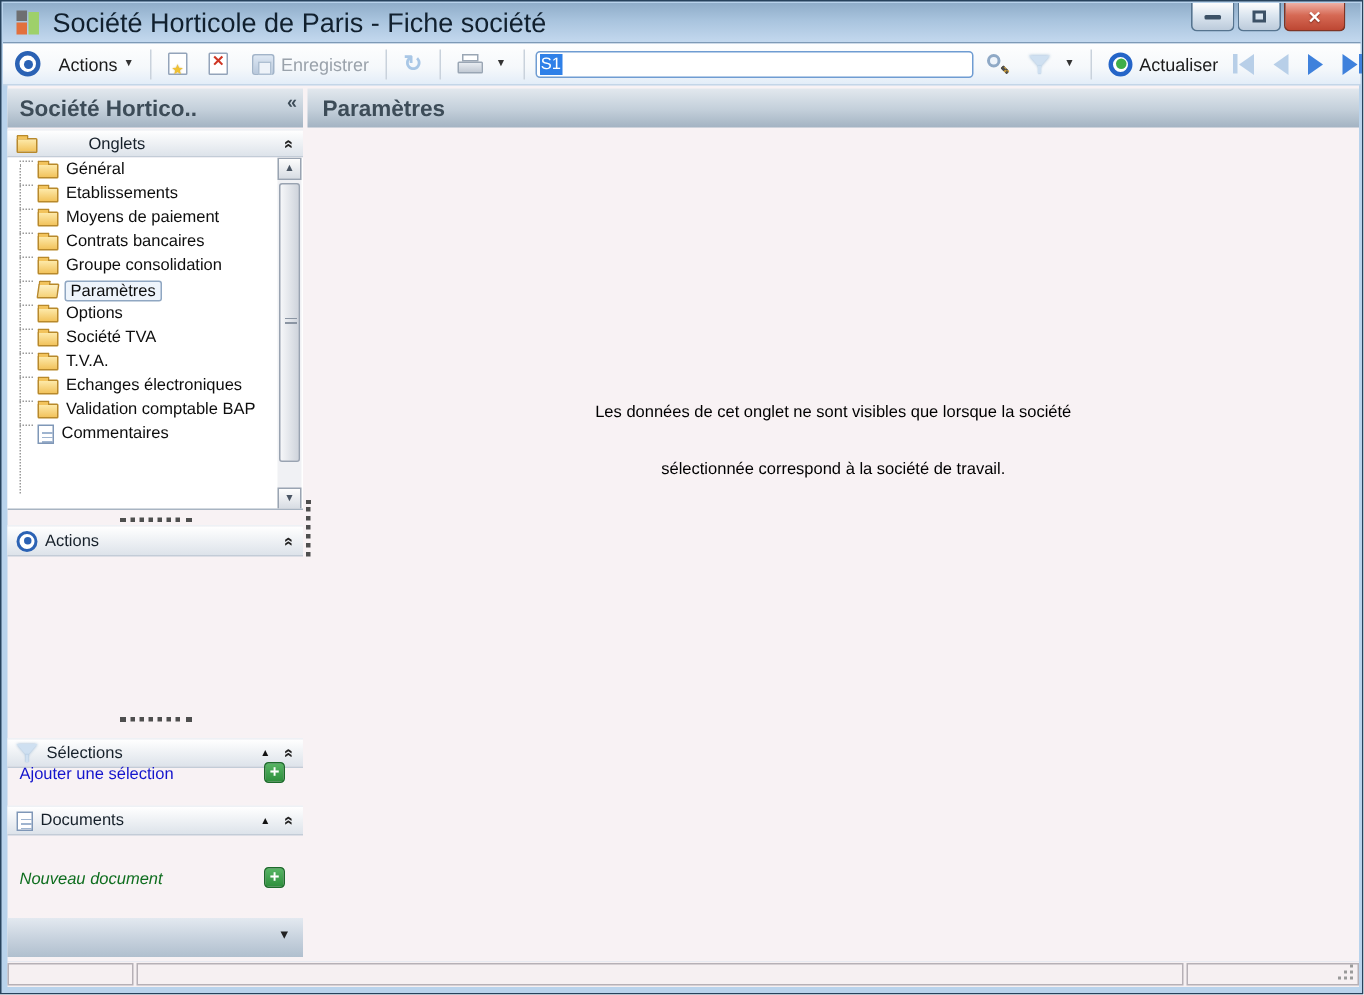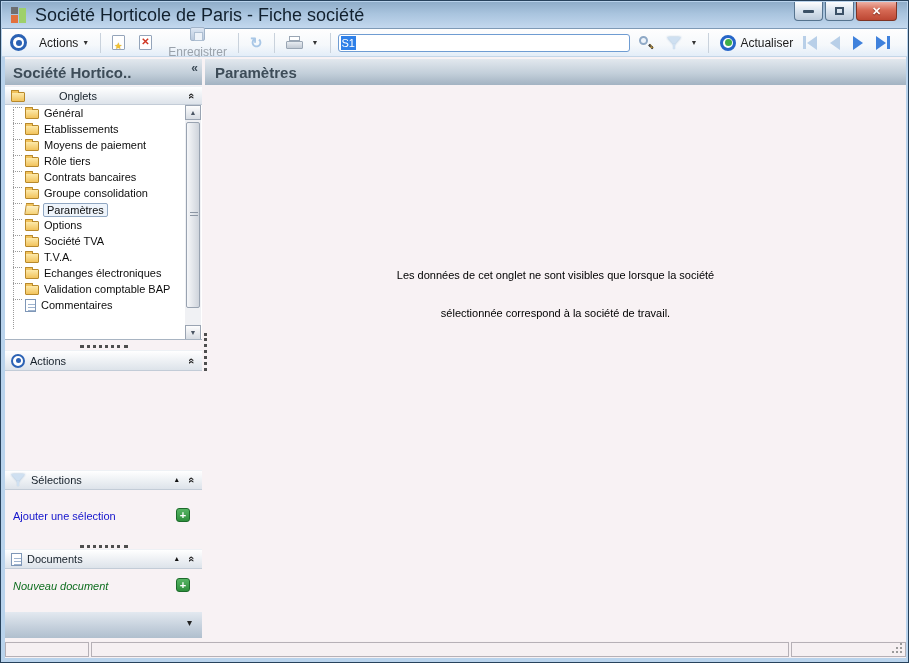--- a/index.html
+++ b/index.html
@@ -166,21 +166,21 @@
     <div class="tbtn">
       <span class="page">
           <span class="star">★</span>
         </span>
     </div>
     <div class="tbtn" style="margin-left:6px;">
       <span class="page">
           <span class="redx">✕</span>
         </span>
     </div>
-    <div class="tbtn" style="margin-left:8px;flex-direction:column;">
+    <div class="tbtn" style="margin-left:8px;">
       <span class="saveicon"></span>
       <span class="grayed">Enregistrer</span>
     </div>
     <span class="tsep"></span>
     <div class="tbtn">
       <span class="refreshglyph">↻</span>
     </div>
     <span class="tsep"></span>
     <div class="tbtn">
       <span class="printer">
@@ -258,25 +258,20 @@
             </div>
           <div class="trow">
               <span class="tdots"></span>
               <span class="folder"></span>
               <span class="tlabel">Etablissements</span>
             </div>
           <div class="trow">
               <span class="tdots"></span>
               <span class="folder"></span>
               <span class="tlabel">Moyens de paiement</span>
-            </div>
-          <div class="trow">
-              <span class="tdots"></span>
-              <span class="folder"></span>
-              <span class="tlabel">Rôle tiers</span>
             </div>
           <div class="trow">
               <span class="tdots"></span>
               <span class="folder"></span>
               <span class="tlabel">Contrats bancaires</span>
             </div>
           <div class="trow">
               <span class="tdots"></span>
               <span class="folder"></span>
               <span class="tlabel">Groupe consolidation</span>
@@ -337,39 +332,39 @@
             <span class="dot"></span>
           </span>
         <span class="lbl">Actions</span>
         <span class="hdr-right">
             <span class="chevup">«</span>
           </span>
       </div>
 
       <div class="handle" style="top:421px;"></div>
 
-      <div class="grphdr" style="top:413px;height:20px;text-align:right;">
+      <div class="grphdr" style="top:435px;height:20px;text-align:right;">
         <span class="funnel" style="margin-left:5px;">
             <span class="cone"></span>
             <span class="stem"></span>
           </span>
         <span class="lbl">Sélections</span>
         <span class="hdr-right">
           <span class="smalltri">▴</span>
           <span class="chevup">«</span>
         </span>
       </div>
       <div class="linkrow" style="top:449px;">
         <a class="bluelink" href="#">Ajouter une sélection</a>
         <span class="plusbtn">+</span>
       </div>
 
       <div class="handle" style="top:488px;"></div>
 
-      <div class="grphdr" style="top:492px;height:20px;">
+      <div class="grphdr" style="top:480px;height:20px;">
         <span class="noteicon" style="margin-left:6px;"></span>
         <span class="lbl">Documents</span>
         <span class="hdr-right">
           <span class="smalltri">▴</span>
           <span class="chevup">«</span>
         </span>
       </div>
       <div class="linkrow" style="top:519px;">
         <a class="bluelink greenlink" href="#">Nouveau document</a>
         <span class="plusbtn">+</span>

